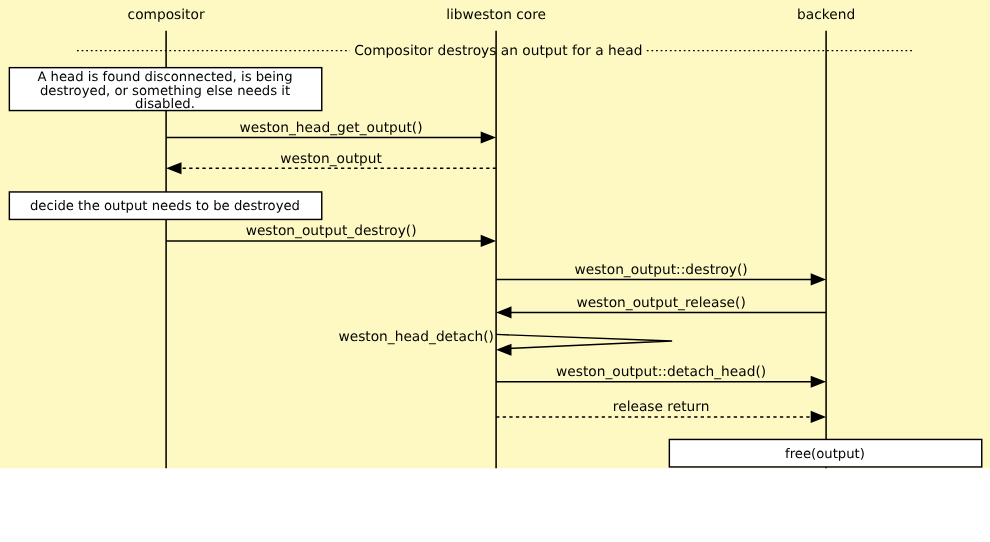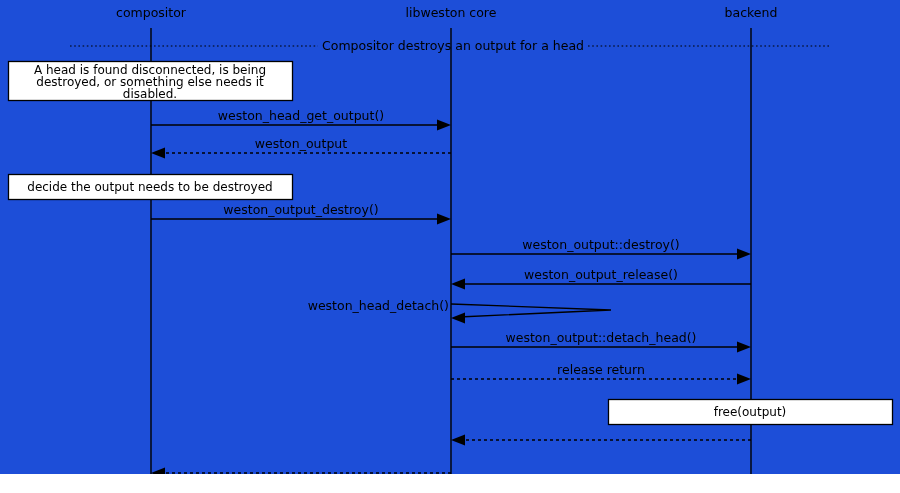--- a/index.html
+++ b/index.html
@@ -6,22 +6,22 @@
     margin: 0;
     padding: 0;
     background: #ffffff;
   }
   body {
     font-family: "DejaVu Sans", sans-serif;
   }
   #diagram-root {
     position: relative;
     width: 900px;
-    height: 474px;
-    background: #1d4ed8;
+    height: 426px;
+    background: #fef9c3;
     overflow: hidden;
   }
   #diagram-svg {
     position: absolute;
     left: 0;
     top: 0;
     width: 900px;
     height: 493px;
     display: block;
   }

